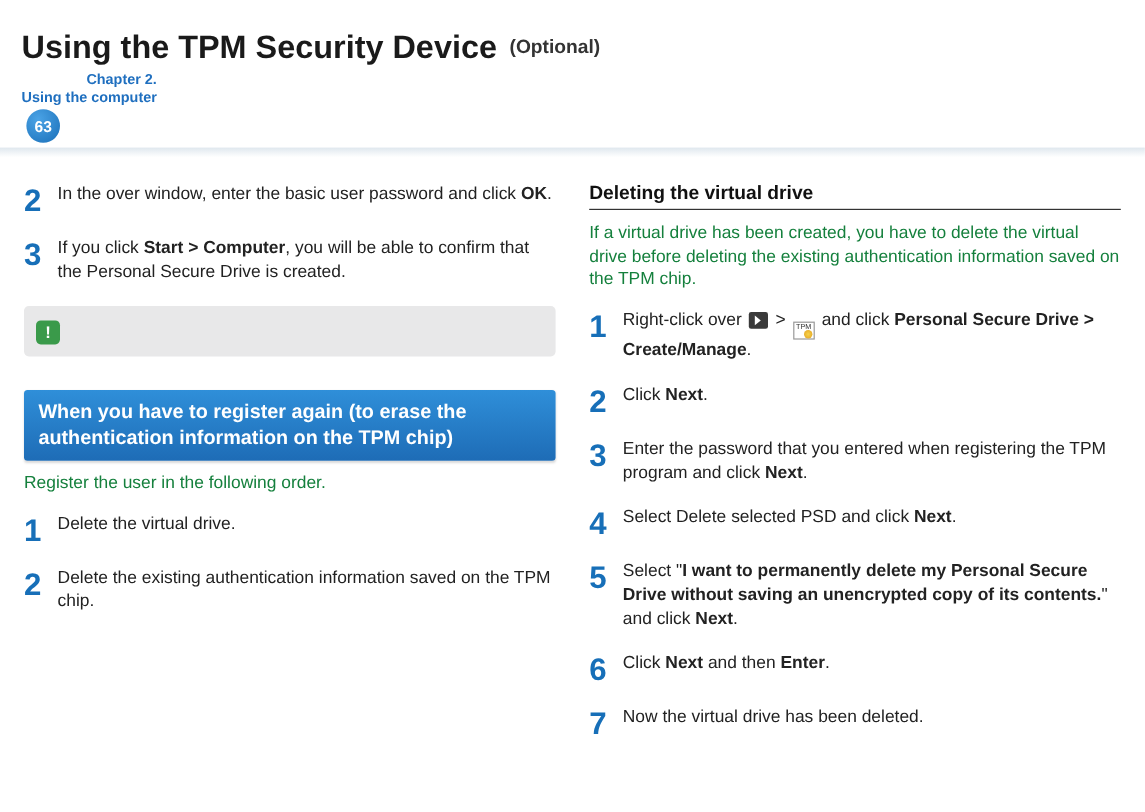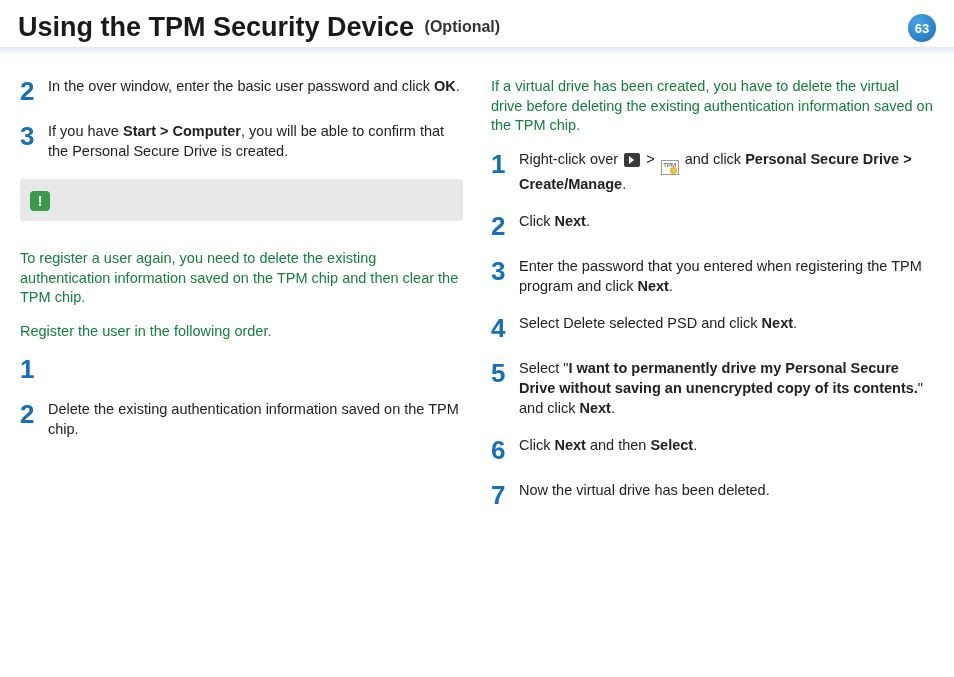--- a/index.html
+++ b/index.html
@@ -7,21 +7,22 @@
     font-family: "Segoe UI", "Myriad Pro", Arial, sans-serif;
     width: 954px;
     height: 677px;
     background: #fff;
     color: #2b2b2b;
     position: relative;
   }
   .header {
     display: flex;
     align-items: flex-start;
-    padding: 12px 18px 0 18px;
+    padding: 24px 18px 0 18px;
+    flex-direction: column;
   }
   .title-wrap { flex: 1; }
   .title {
     font-size: 27px;
     font-weight: 700;
     color: #1a1a1a;
     display: inline;
   }
   .title-opt {
     font-size: 16px;
@@ -174,60 +175,66 @@
   }
 </style>
 </head>
 <body>
 
 <div class="header">
   <div class="title-wrap">
     <span class="title">Using the TPM Security Device</span>
     <span class="title-opt">(Optional)</span>
   </div>
+  <div class="chapter">
+    <div>Chapter 2.</div>
+    <div>Using the computer</div>
+  </div>
   <div class="pagenum">63</div>
 </div>
 <div class="title-underline"></div>
 
 <div class="cols">
 
   <div class="col">
 
     <div class="step">
       <div class="stepnum">2</div>
       <div class="stepbody">
         <span>In the over window, enter the basic user password and click </span><b>OK</b><span>.</span>
       </div>
     </div>
 
     <div class="step">
       <div class="stepnum">3</div>
       <div class="stepbody">
-        <span>If you have </span><b>Start &gt; Computer</b><span>, you will be able to confirm that the Personal Secure Drive is created.</span>
+        <span>If you click </span><b>Start &gt; Computer</b><span>, you will be able to confirm that the Personal Secure Drive is created.</span>
       </div>
     </div>
 
     <div class="note">
       <div class="note-icon">!</div>
     </div>
 
-    <div class="para">To register a user again, you need to delete the existing authentication information saved on the TPM chip and then clear the TPM chip.</div>
+    <div class="blue-h">When you have to register again (to erase the authentication information on the TPM chip)</div>
     <div class="para">Register the user in the following order.</div>
 
     <div class="step">
       <div class="stepnum">1</div>
+      <div class="stepbody">Delete the virtual drive.</div>
     </div>
     <div class="step">
       <div class="stepnum">2</div>
       <div class="stepbody">Delete the existing authentication information saved on the TPM chip.</div>
     </div>
 
   </div>
 
   <div class="col">
+    <div class="sub-h">Deleting the virtual drive</div>
     <div class="para">If a virtual drive has been created, you have to delete the virtual drive before deleting the existing authentication information saved on the TPM chip.</div>
 
     <div class="step">
       <div class="stepnum">1</div>
       <div class="stepbody">
         <span>Right-click over </span><span class="inline-icon">
             <span class="ic-arrow"></span>
           </span><span> &gt; </span><span class="inline-icon">
             <span class="ic-tpm">TPM</span>
           </span><span> and click </span><b>Personal Secure Drive &gt; Create/Manage</b><span>.</span>
@@ -251,28 +258,28 @@
     <div class="step">
       <div class="stepnum">4</div>
       <div class="stepbody">
         <span>Select Delete selected PSD and click </span><b>Next</b><span>.</span>
       </div>
     </div>
 
     <div class="step">
       <div class="stepnum">5</div>
       <div class="stepbody">
-        <span>Select "</span><b>I want to permanently drive my Personal Secure Drive without saving an unencrypted copy of its contents.</b><span>" and click </span><b>Next</b><span>.</span>
+        <span>Select "</span><b>I want to permanently delete my Personal Secure Drive without saving an unencrypted copy of its contents.</b><span>" and click </span><b>Next</b><span>.</span>
       </div>
     </div>
 
     <div class="step">
       <div class="stepnum">6</div>
       <div class="stepbody">
-        <span>Click </span><b>Next</b><span> and then </span><b>Select</b><span>.</span>
+        <span>Click </span><b>Next</b><span> and then </span><b>Enter</b><span>.</span>
       </div>
     </div>
 
     <div class="step">
       <div class="stepnum">7</div>
       <div class="stepbody">Now the virtual drive has been deleted.</div>
     </div>
 
   </div>
 </div>

